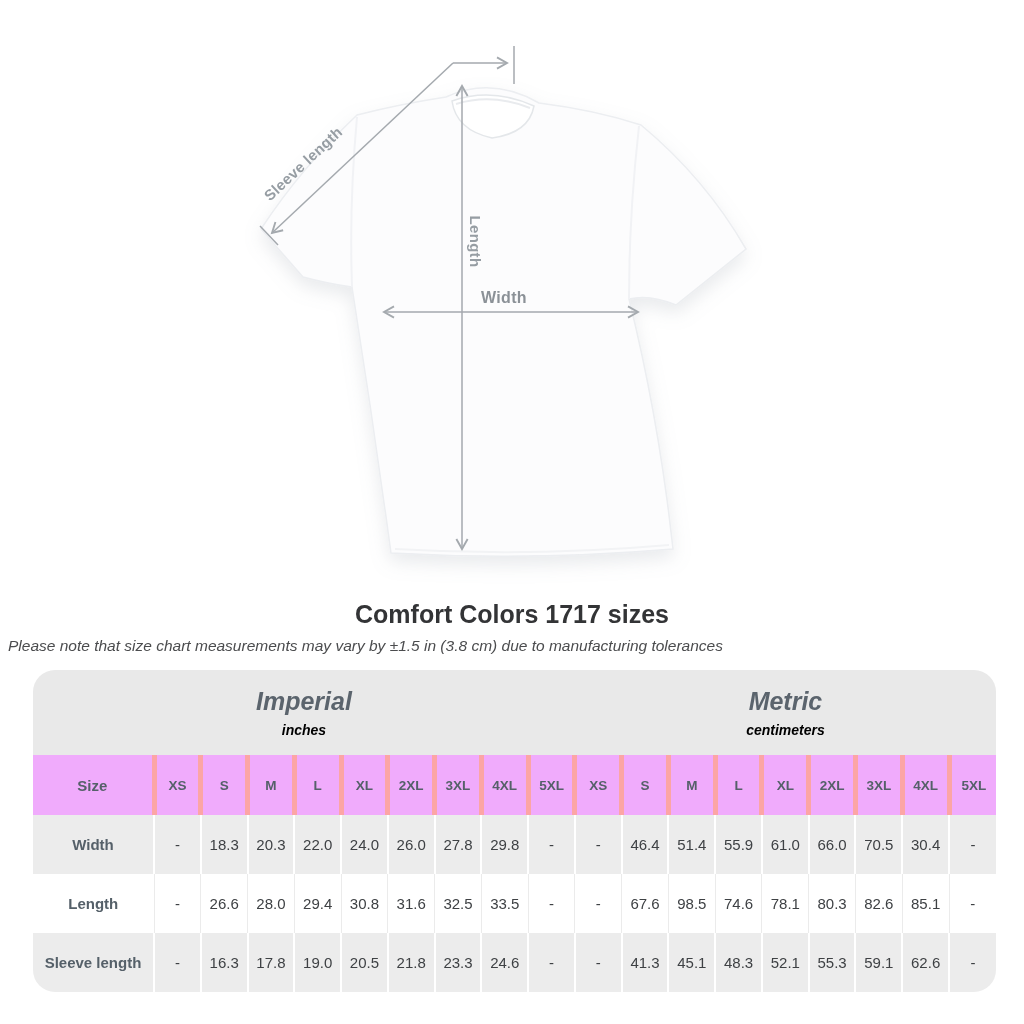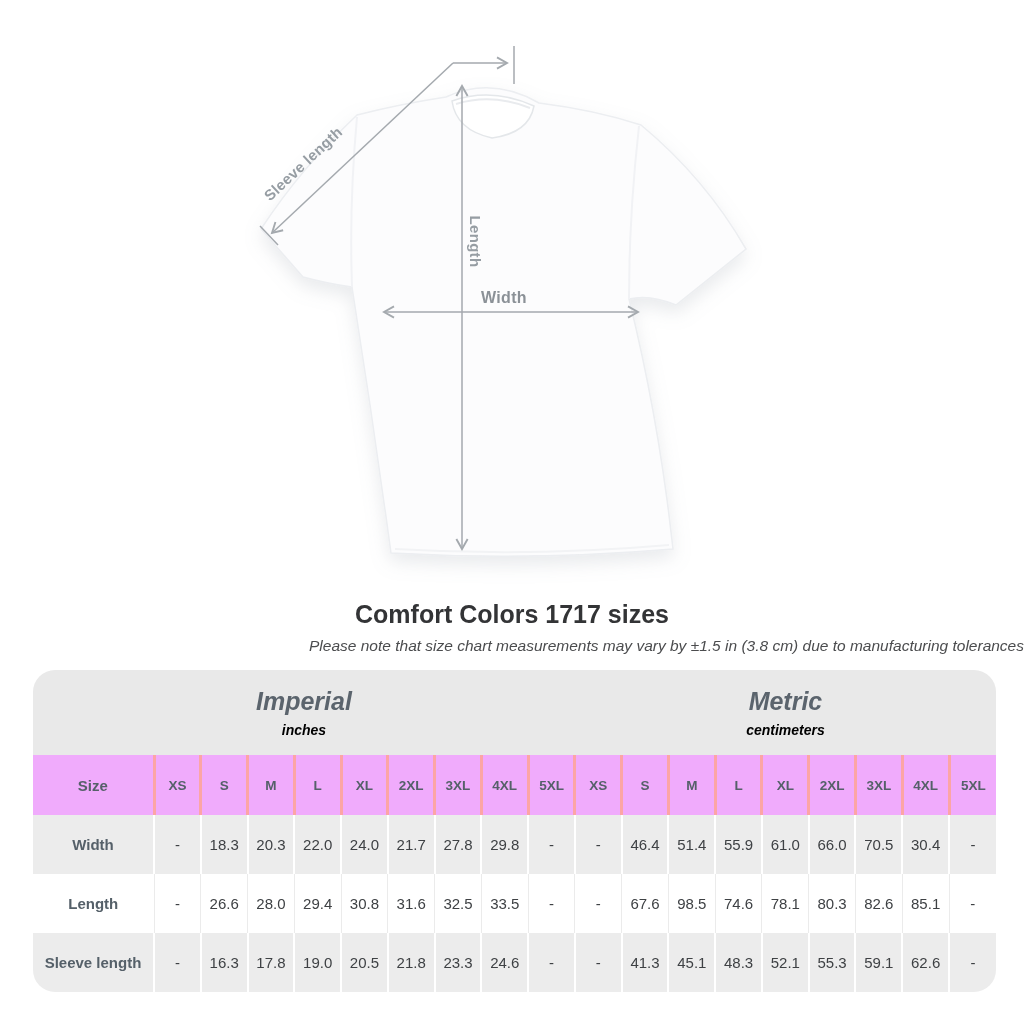--- a/index.html
+++ b/index.html
@@ -13,40 +13,40 @@
   .measure-label { position:absolute; color:#969da3; font-weight:bold; letter-spacing:.3px; }
   #sleeve-label { left:238px; top:155px; width:130px; text-align:center; font-size:15px;
     transform:rotate(-43deg); }
   #length-label { left:446px; top:233px; width:58px; height:17px; text-align:center; font-size:15px;
     transform:rotate(90deg); }
   #width-label  { left:454px; top:289px; width:100px; text-align:center; font-size:16px; color:#8b9197; }
 
   
   #chart-title { position:absolute; left:0; top:600px; width:1024px; text-align:center;
     font-size:25px; font-weight:bold; color:#333436; }
-  #chart-note { position:absolute; left:0; top:637px; width:1024px; text-align:right;
-    font-size:15.5px; font-style:italic; color:#4b4c4e; }
+  #chart-note { position:absolute; left:0; top:637px; width:1024px; text-align:left;
+    font-size:15.5px; font-style:italic; color:#4b4c4e;padding-left:8px; }
 
   
   #table-wrap { position:absolute; left:33px; top:670px; width:963px; height:322px;
     border-radius:22px; overflow:hidden; background:#fff; }
   table { width:963px; border-collapse:collapse; table-layout:fixed; }
   col.c-size { width:121px; }
   tr.unit-row th { height:85px; background:#e9e9e9; vertical-align:middle; text-align:center; }
   .unit-label { font-size:25px; font-weight:bold; font-style:italic; color:#5b646d; }
   .unit-sub   { font-size:14px; font-style:italic; color:#000000; margin-top:6px; }
   tr.sizes-row th { height:60px; font-size:13.5px; font-weight:bold; color:#556069;
     text-align:center; vertical-align:middle; background:#f0abfc; }
   tr.sizes-row th.rowhead { font-size:15px; }
   tr.data-row td { height:59px; text-align:center; vertical-align:middle;
     font-size:15px; color:#3e4144; }
   tr.data-row td.rowhead { font-weight:bold; color:#556069; }
   tr.stripe td { background:#ececec; }
   tr.plain  td { background:#ffffff; }
-  tr.sizes-row th + th { border-left:3px solid #fca5a5; }
+  tr.sizes-row th + th { border-left:5px solid #fca5a5; }
   tr.plain  td + td { border-left:1px solid #ebebeb; }
   tr.stripe td + td { border-left:2px solid #ffffff; }
 </style>
 </head>
 <body>
 
 <div id="page">
 
   <div id="diagram">
     <svg width="1024" height="600" viewBox="0 0 1024 600">
@@ -159,21 +159,21 @@
         <th>5XL</th>
       </tr>
 
       <tr class="data-row stripe">
         <td class="rowhead">Width</td>
         <td>-</td>
         <td>18.3</td>
         <td>20.3</td>
         <td>22.0</td>
         <td>24.0</td>
-        <td>21.7</td>
+        <td>26.0</td>
         <td>27.8</td>
         <td>29.8</td>
         <td>-</td>
         <td>-</td>
         <td>46.4</td>
         <td>51.4</td>
         <td>55.9</td>
         <td>61.0</td>
         <td>66.0</td>
         <td>70.5</td>

